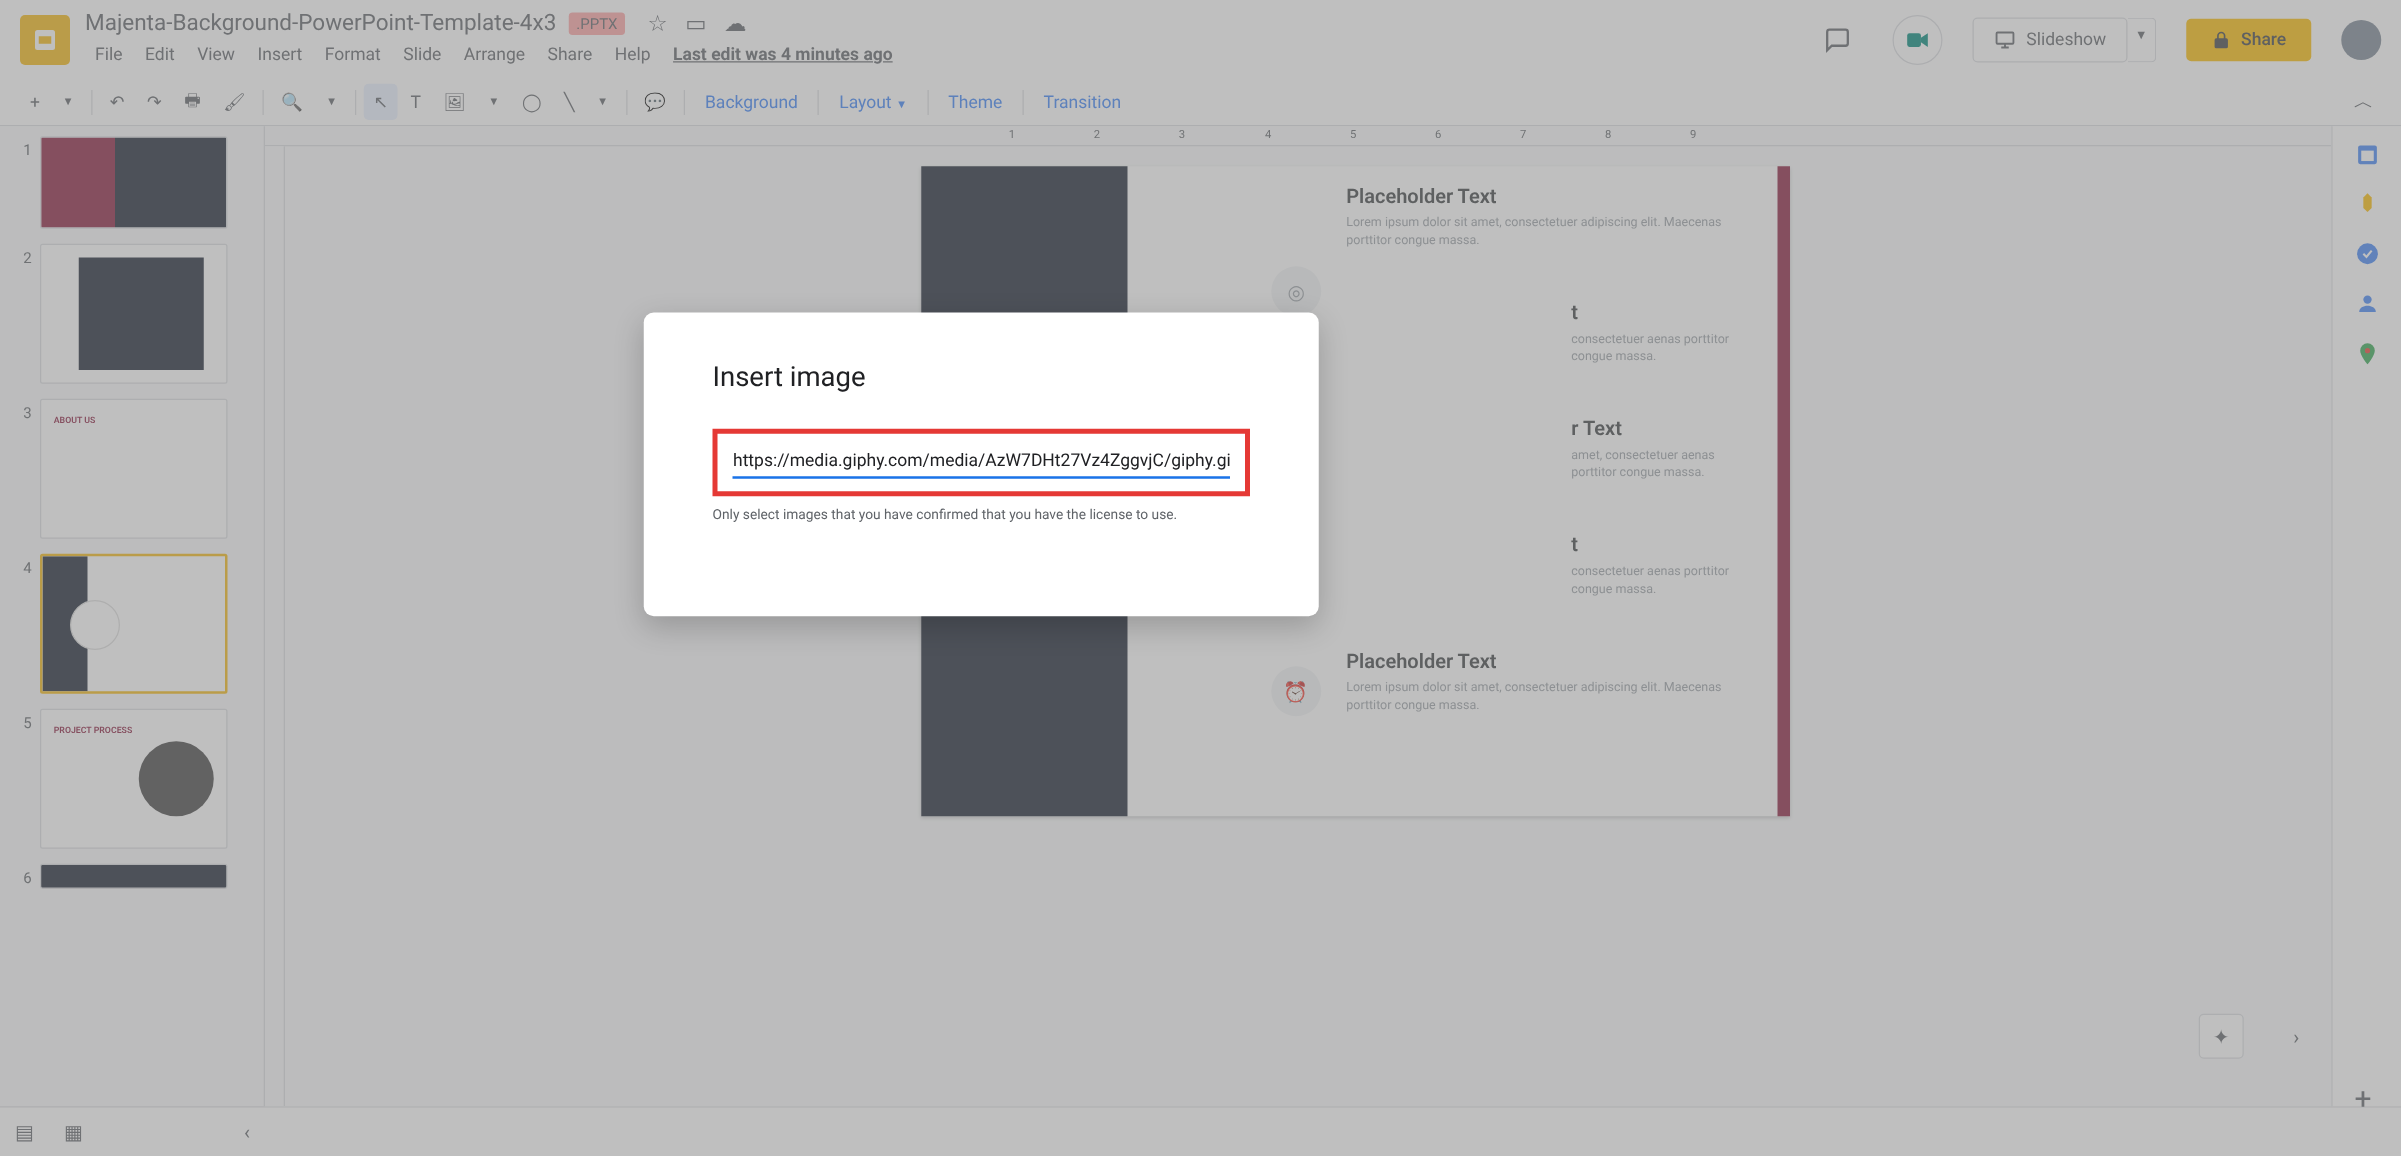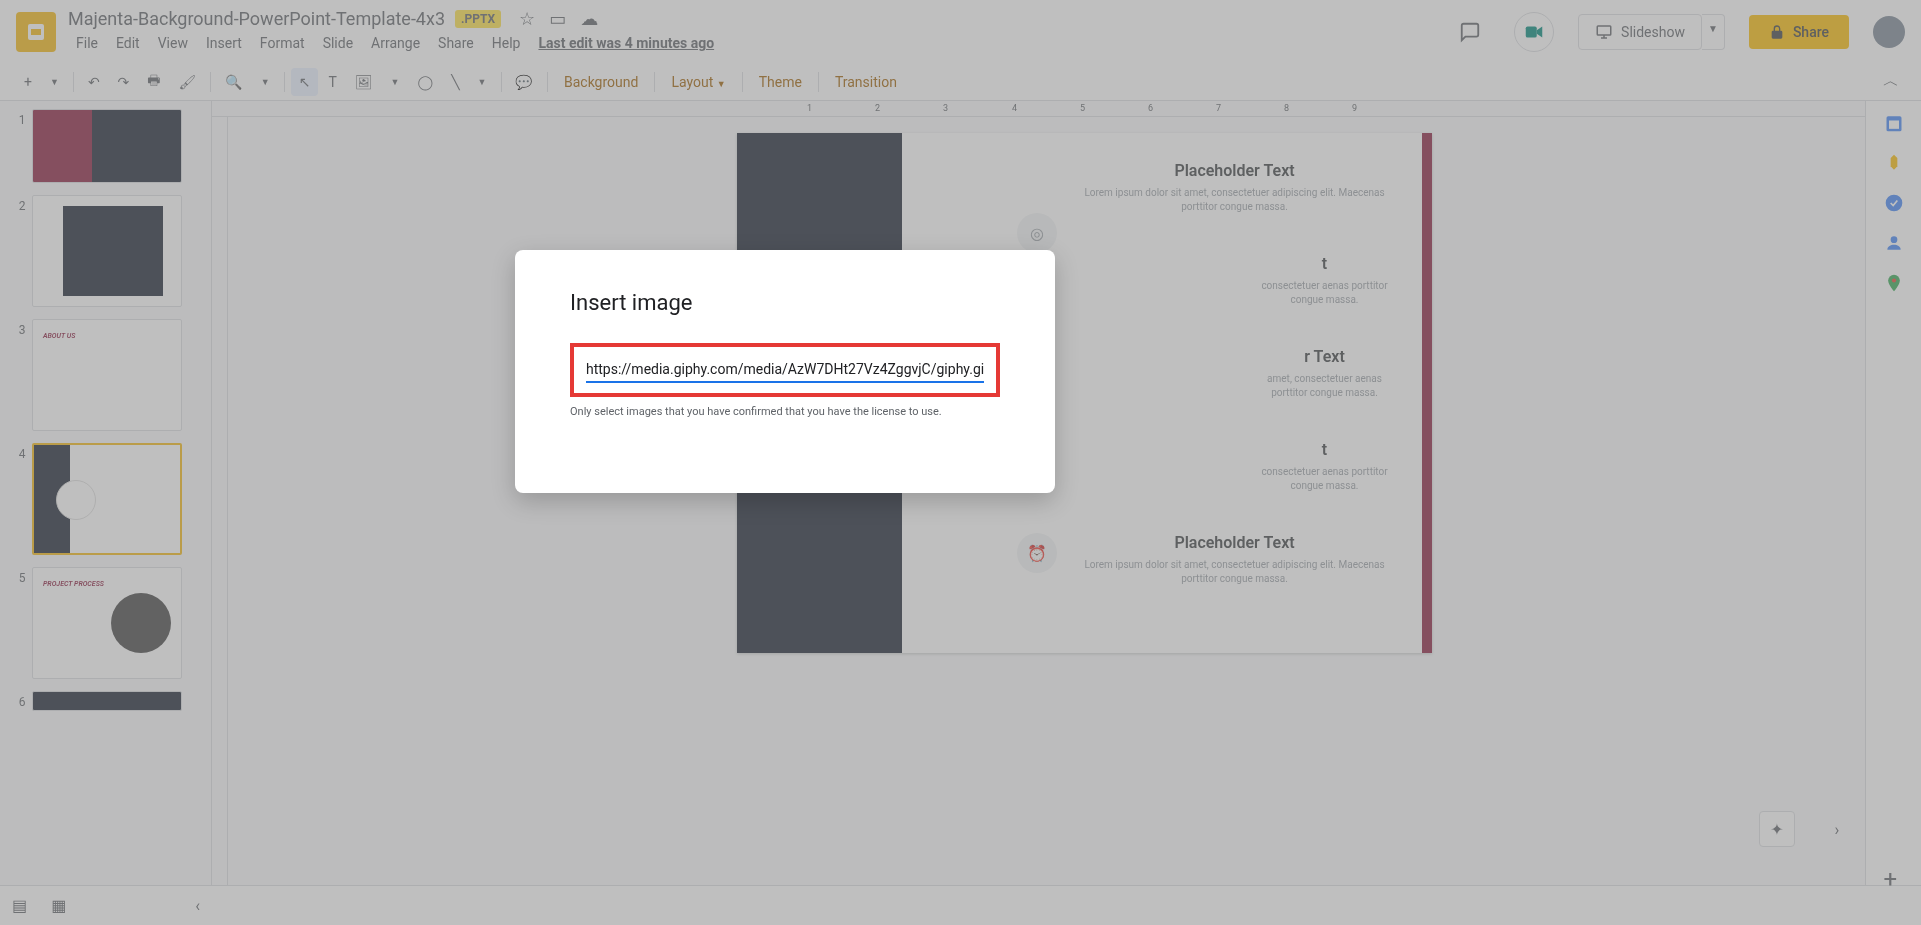--- a/index.html
+++ b/index.html
@@ -4,54 +4,54 @@
 <style>
 * { margin: 0; padding: 0; box-sizing: border-box; font-family: 'Google Sans', Roboto, Arial, sans-serif; }
 body { width: 1921px; height: 925px; background: #fff; overflow: hidden; position: relative; }
 .overlay { position: absolute; top: 0; left: 0; width: 100%; height: 100%; background: rgba(128,128,128,0.5); z-index: 100; }
 .header { display: flex; align-items: center; padding: 8px 16px; background: #fff; height: 63px; }
 .logo { width: 40px; height: 40px; background: #f5b912; border-radius: 4px; display: flex; align-items: center; justify-content: center; margin-right: 12px; }
 .logo svg { width: 24px; height: 24px; }
 .title-area { flex: 1; }
 .title-row { display: flex; align-items: center; gap: 10px; }
 .doc-title { font-size: 18px; color: #5f6368; }
-.pptx-badge { background: #fde047; color: #5f6368; font-size: 12px; padding: 2px 6px; border-radius: 3px; font-weight: 700; }
+.pptx-badge { background: #fca5a5; color: #5f6368; font-size: 12px; padding: 2px 6px; border-radius: 3px; font-weight: 400; }
 .title-icons { display: flex; gap: 14px; margin-left: 8px; }
 .title-icons span { color: #5f6368; font-size: 18px; cursor: pointer; }
 .menu-row { display: flex; gap: 2px; margin-top: 2px; }
 .menu-item { padding: 4px 8px; font-size: 14px; color: #5f6368; cursor: pointer; border-radius: 4px; }
 .last-edit { color: #5f6368; text-decoration: underline; margin-left: 8px; font-size: 14px; padding: 4px 0; font-weight: bold; }
 .header-right { display: flex; align-items: center; gap: 24px; }
 .comment-icon, .meet-icon { width: 40px; height: 40px; display: flex; align-items: center; justify-content: center; color: #5f6368; cursor: pointer; }
 .meet-icon { border-radius: 50%; border: 1px solid #dadce0; }
 .slideshow-btn { display: flex; align-items: center; gap: 8px; padding: 8px 16px; border: 1px solid #dadce0; border-radius: 4px; color: #5f6368; font-size: 14px; cursor: pointer; }
 .slideshow-dropdown { padding: 8px 6px; border: 1px solid #dadce0; border-left: none; border-radius: 0 4px 4px 0; cursor: pointer; color: #5f6368; font-size: 10px; }
 .share-btn { background: #fbbc04; color: #3c4043; padding: 9px 20px; border-radius: 4px; font-size: 14px; font-weight: 500; display: flex; align-items: center; gap: 8px; cursor: pointer; }
 .avatar { width: 32px; height: 32px; border-radius: 50%; background: #7b8794; }
 .toolbar { display: flex; align-items: center; padding: 4px 16px; border-bottom: 1px solid #dadce0; background: #fff; height: 38px; gap: 2px; }
 .tb-btn { padding: 6px 8px; color: #5f6368; cursor: pointer; font-size: 14px; border-radius: 4px; display: flex; align-items: center; }
 .tb-btn.active { background: #e8f0fe; }
 .tb-sep { width: 1px; height: 20px; background: #dadce0; margin: 0 4px; }
-.tb-text-btn { padding: 6px 10px; color: #a16207; font-size: 14px; cursor: pointer; }
+.tb-text-btn { padding: 6px 10px; color: #3b82f6; font-size: 14px; cursor: pointer; }
 .collapse-icon { margin-left: auto; color: #5f6368; cursor: pointer; padding: 6px; }
 .main { display: flex; height: calc(100% - 101px - 40px); }
 .filmstrip { width: 212px; background: #f8f9fa; overflow-y: auto; padding: 8px 4px; border-right: 1px solid #dadce0; }
 .thumb-wrap { display: flex; margin-bottom: 12px; padding: 0 8px; }
 .thumb-num { width: 20px; font-size: 12px; color: #5f6368; padding-top: 4px; text-align: center; }
 .thumb { width: 150px; height: 86px; background: #fff; border: 1px solid #dadce0; border-radius: 2px; position: relative; overflow: hidden; }
 .thumb.selected { border: 2px solid #f5b912; }
-.thumb.large { height: 112px; font-style: italic; }
+.thumb.large { height: 112px; }
 .thumb.first { height: 74px; }
 .canvas-area { flex: 1; background: #f8f9fa; position: relative; overflow: hidden; }
 .ruler-h { height: 16px; background: #f8f9fa; border-bottom: 1px solid #dadce0; position: relative; font-size: 9px; color: #5f6368; }
 .ruler-v { width: 16px; background: #f8f9fa; border-right: 1px solid #dadce0; position: absolute; left: 0; top: 16px; bottom: 0; }
 .slide-canvas { position: absolute; left: 525px; top: 32px; width: 695px; height: 520px; background: #fff; box-shadow: 0 1px 3px rgba(0,0,0,0.2); }
 .slide-dark { position: absolute; left: 0; top: 0; width: 165px; height: 100%; background: #1a2332; }
 .slide-red { position: absolute; right: 0; top: 0; width: 10px; height: 100%; background: #8b1e3f; }
-.slide-content { position: absolute; left: 280px; top: 28px; right: 40px; text-align: center; }
+.slide-content { position: absolute; left: 280px; top: 14px; right: 40px; }
 .ph-block { margin-bottom: 40px; }
 .ph-title { font-size: 16px; font-weight: 600; color: #3c4043; margin-bottom: 6px; }
 .ph-text { font-size: 10px; color: #9aa0a6; line-height: 1.4; }
 .ph-icon-circle { width: 40px; height: 40px; border-radius: 50%; background: #f1f3f4; position: absolute; display: flex; align-items: center; justify-content: center; color: #9aa0a6; }
 .speaker-notes { height: 40px; padding: 12px 20px; color: #9aa0a6; font-size: 14px; border-top: 1px solid #dadce0; background: #fff; }
 .right-panel { width: 56px; background: #fff; border-left: 1px solid #dadce0; display: flex; flex-direction: column; align-items: center; padding-top: 12px; gap: 20px; }
 .rp-icon { width: 20px; height: 20px; }
 .bottom-bar { position: absolute; bottom: 0; left: 0; height: 40px; width: 212px; background: #fff; border-top: 1px solid #dadce0; display: flex; align-items: center; padding: 0 12px; gap: 24px; }
 .bb-icon { color: #5f6368; cursor: pointer; }
 .modal { position: absolute; left: 515px; top: 250px; width: 540px; background: #fff; border-radius: 8px; box-shadow: 0 8px 24px rgba(0,0,0,0.2); z-index: 200; padding: 40px 55px 45px; }

